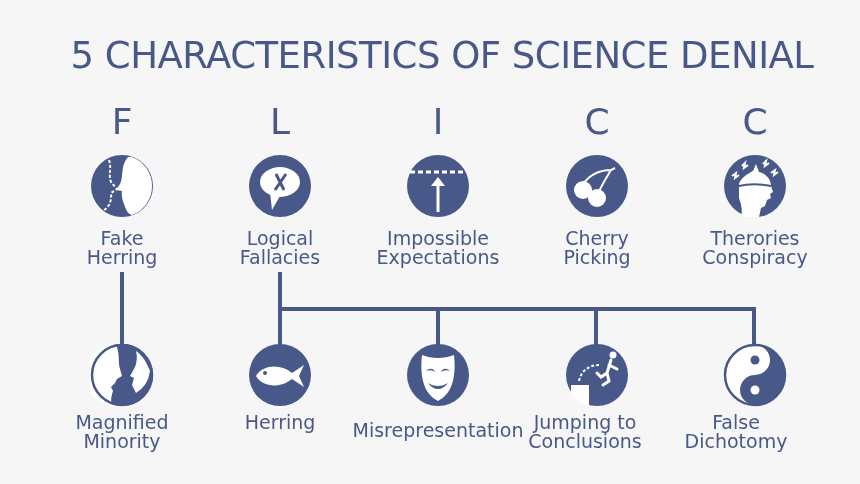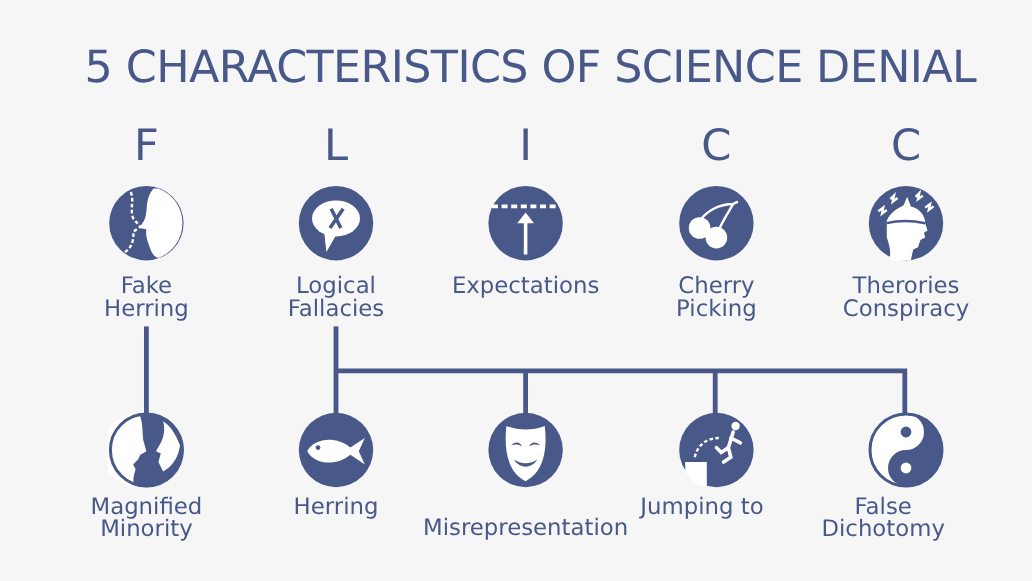--- a/index.html
+++ b/index.html
@@ -88,20 +88,21 @@
 
 <div class="label" style="left:32px; top:229px">
   <div>Fake</div>
   <div>Herring</div>
 </div>
 <div class="label" style="left:190px; top:229px">
   <div>Logical</div>
   <div>Fallacies</div>
 </div>
 <div class="label" style="left:348px; top:229px">
+  <div>Impossible</div>
   <div>Expectations</div>
 </div>
 <div class="label" style="left:507px; top:229px">
   <div>Cherry</div>
   <div>Picking</div>
 </div>
 <div class="label" style="left:665px; top:229px">
   <div>Therories</div>
   <div>Conspiracy</div>
 </div>
@@ -147,22 +148,23 @@
   </svg>
 </div>
 
 <div class="label" style="left:32px; top:413px">
   <div>Magnified</div>
   <div>Minority</div>
 </div>
 <div class="label" style="left:190px; top:413px">
   <div>Herring</div>
 </div>
-<div class="label" style="left:348px; top:431px">
+<div class="label" style="left:348px; top:421px">
   <div>Misrepresentation</div>
 </div>
 <div class="label" style="left:495px; top:413px">
   <div>Jumping to</div>
+  <div>Conclusions</div>
 </div>
 <div class="label" style="left:646px; top:413px">
   <div>False</div>
   <div>Dichotomy</div>
 </div>
 
 </body></html>

